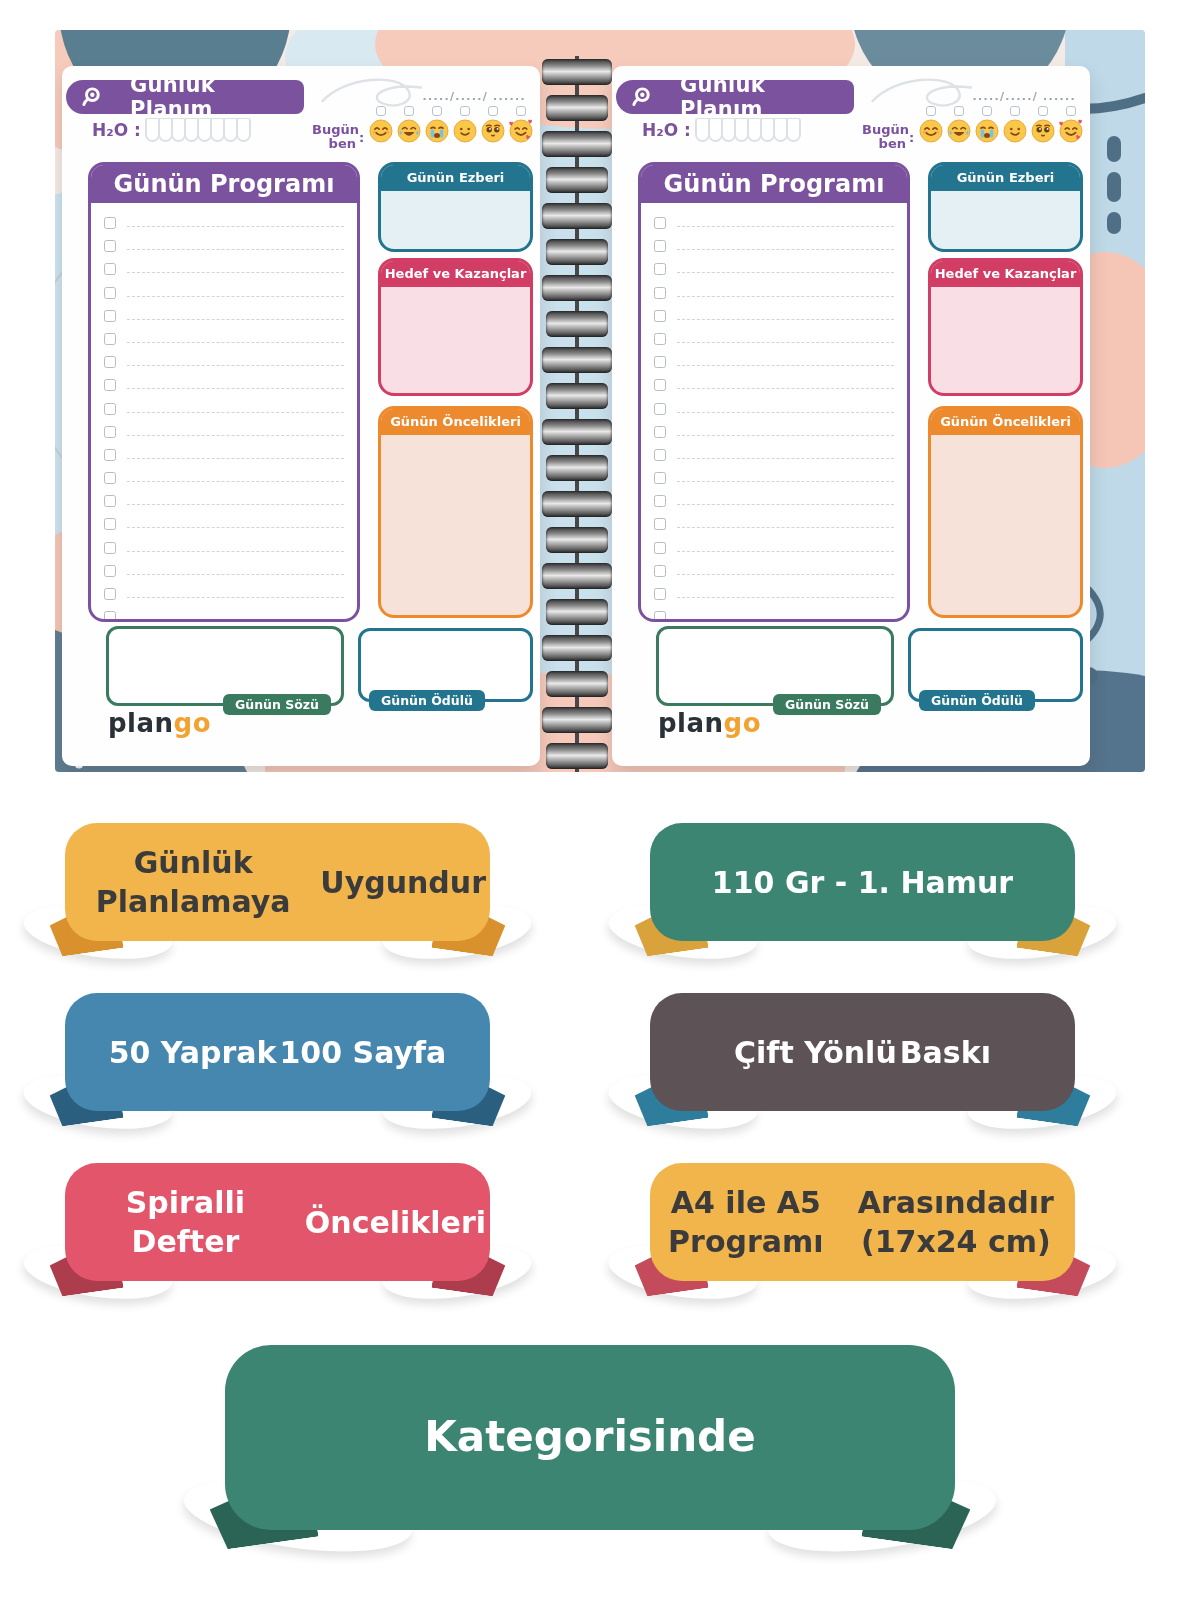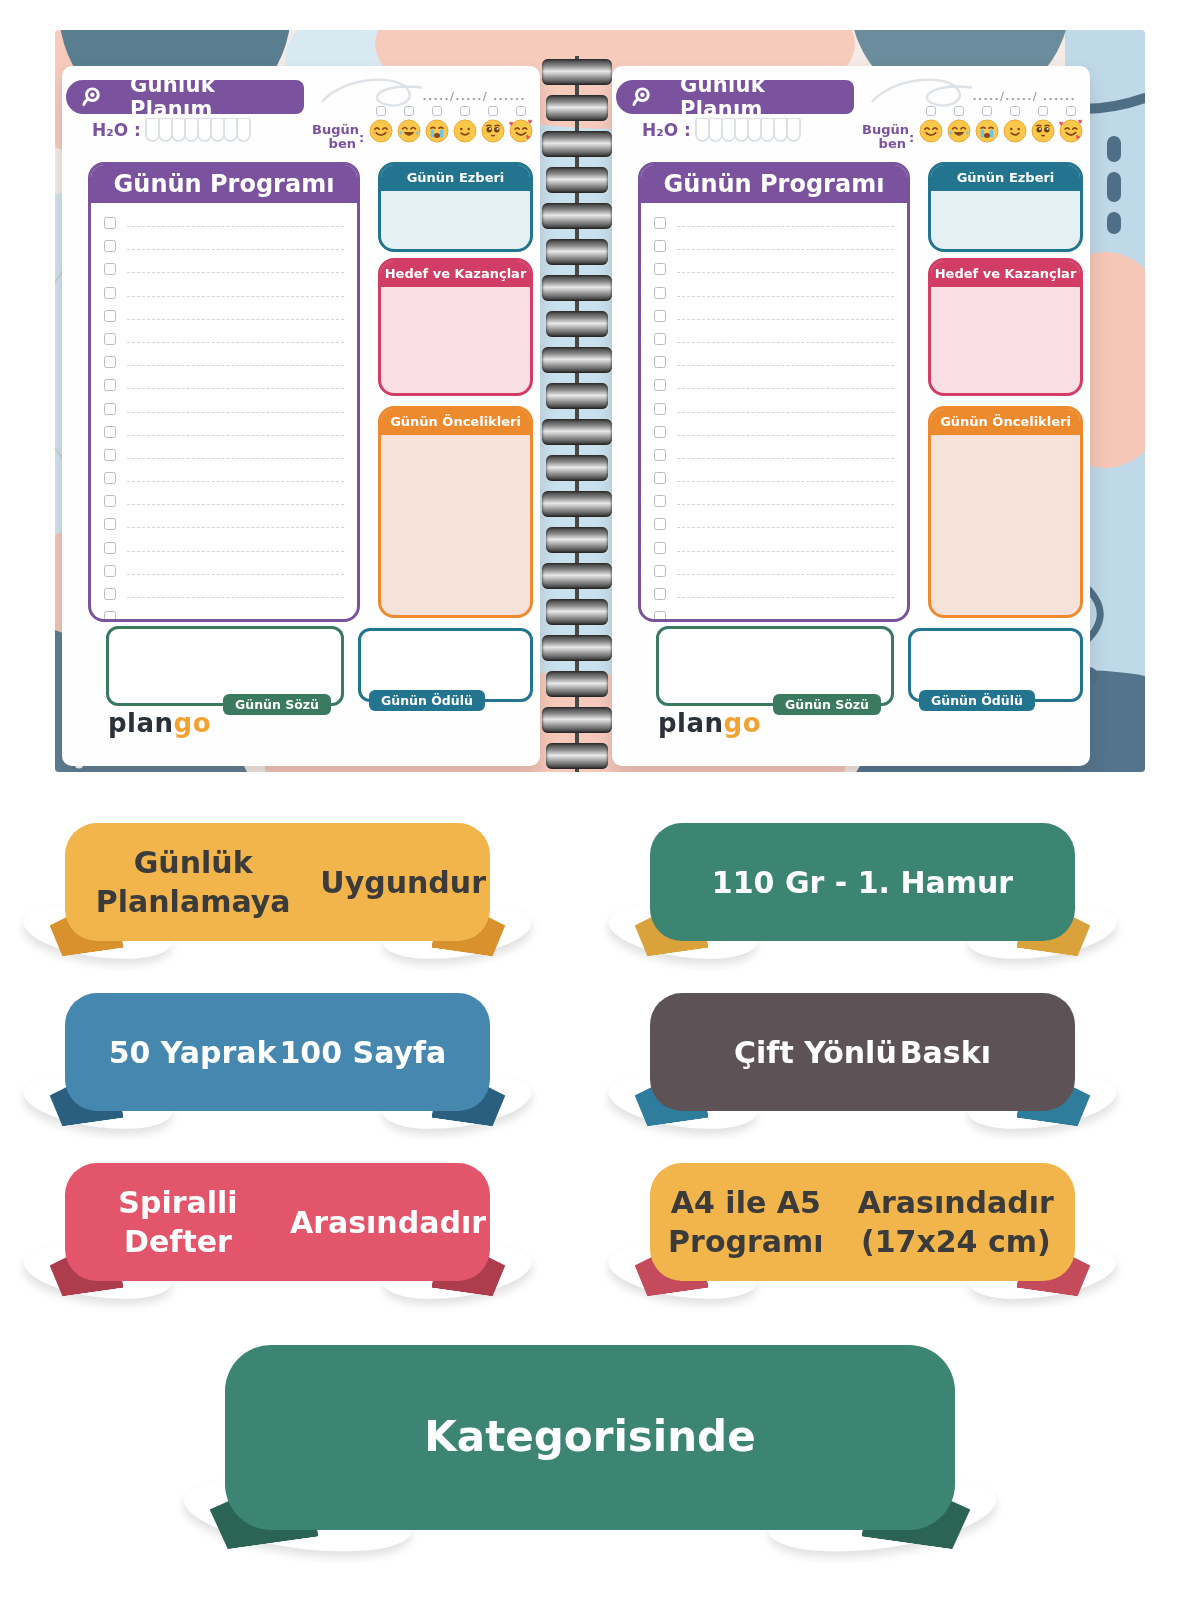--- a/index.html
+++ b/index.html
@@ -504,21 +504,21 @@
         <span>Baskı</span>
       </div>
   </div>
   <div class="badge b4" style="--bg: #E2556A; --fg: #FFFFFF; --flap: #AD3D4D;">
     <div class="swoosh l"></div>
       <div class="swoosh r"></div>
     <div class="flap l"></div>
       <div class="flap r"></div>
     <div class="bd">
         <span>Spiralli Defter</span>
-        <span>Arasındadır</span>
+        <span>Öncelikleri</span>
       </div>
   </div>
   <div class="badge b5" style="--bg: #F1B54C; --fg: #3B3B3B; --flap: #C34B5C;">
     <div class="swoosh l"></div>
       <div class="swoosh r"></div>
     <div class="flap l"></div>
       <div class="flap r"></div>
     <div class="bd">
         <span>A4 ile A5 Programı</span>
         <span>Arasındadır (17x24 cm)</span>

